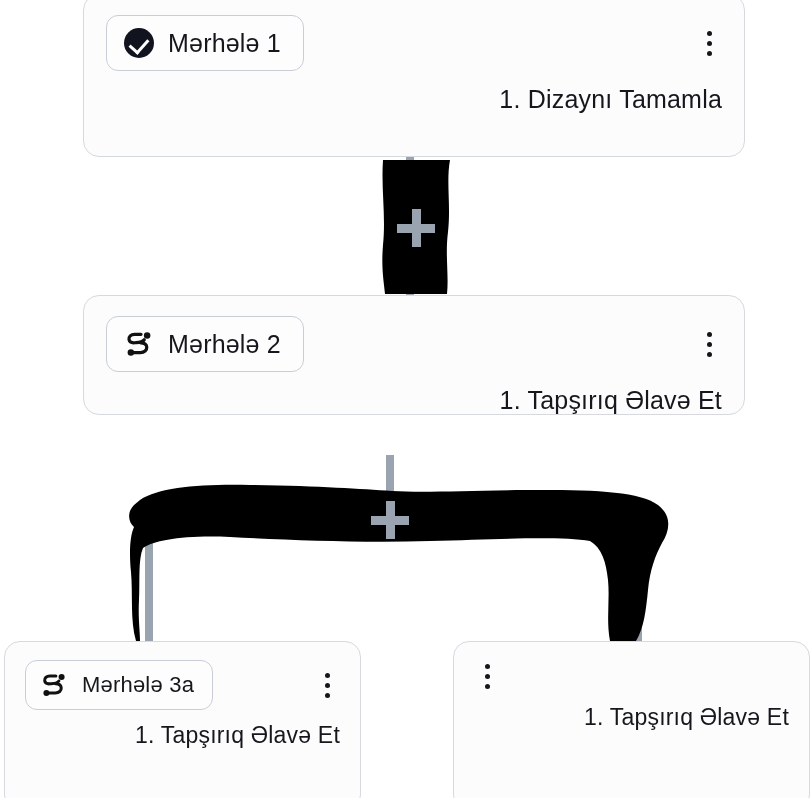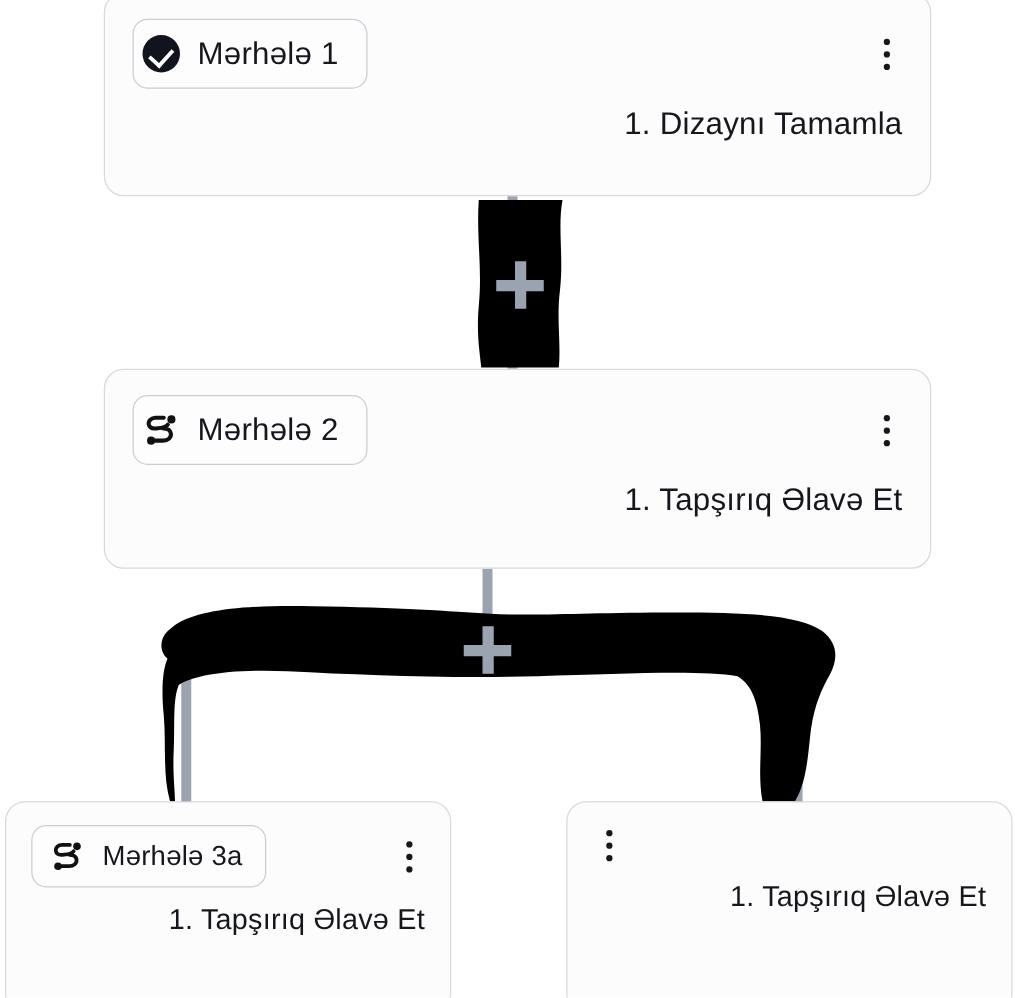--- a/index.html
+++ b/index.html
@@ -81,21 +81,21 @@
     align-items: center;
     justify-content: space-between;
   }
 
   .stage-chip {
     display: inline-flex;
     align-items: center;
     gap: 14px;
     border: 1px solid #c9ced6;
     border-radius: 12px;
-    padding: 12px 22px 12px 7px;
+    padding: 12px 22px 12px 17px;
     background: #fdfdfe;
   }
 
   .stage-chip .chip-label {
     font-size: 25px;
     color: #15171c;
     letter-spacing: .2px;
     white-space: nowrap;
   }
 
@@ -150,21 +150,21 @@
   }
   .icon-kebab span {
     width: 5px; height: 5px;
     border-radius: 50%;
     background: #15171c;
     display: block;
   }
 
   
   #card-stage-1 { left: 83px;  top: -6px;  width: 662px; height: 163px; }
-  #card-stage-2 { left: 83px;  top: 295px; width: 662px; height: 160px; }
+  #card-stage-2 { left: 83px;  top: 295px; width: 662px; height: 120px; }
   #card-stage-3a { left: 4px;  top: 641px; width: 357px; height: 170px; }
   #card-stage-3b { left: 453px;top: 641px; width: 357px; height: 170px; }
 
   .stage-card.small { padding: 18px 20px; gap: 12px; }
 </style>
 </head>
 <body>
 
 <div id="canvas">
 

